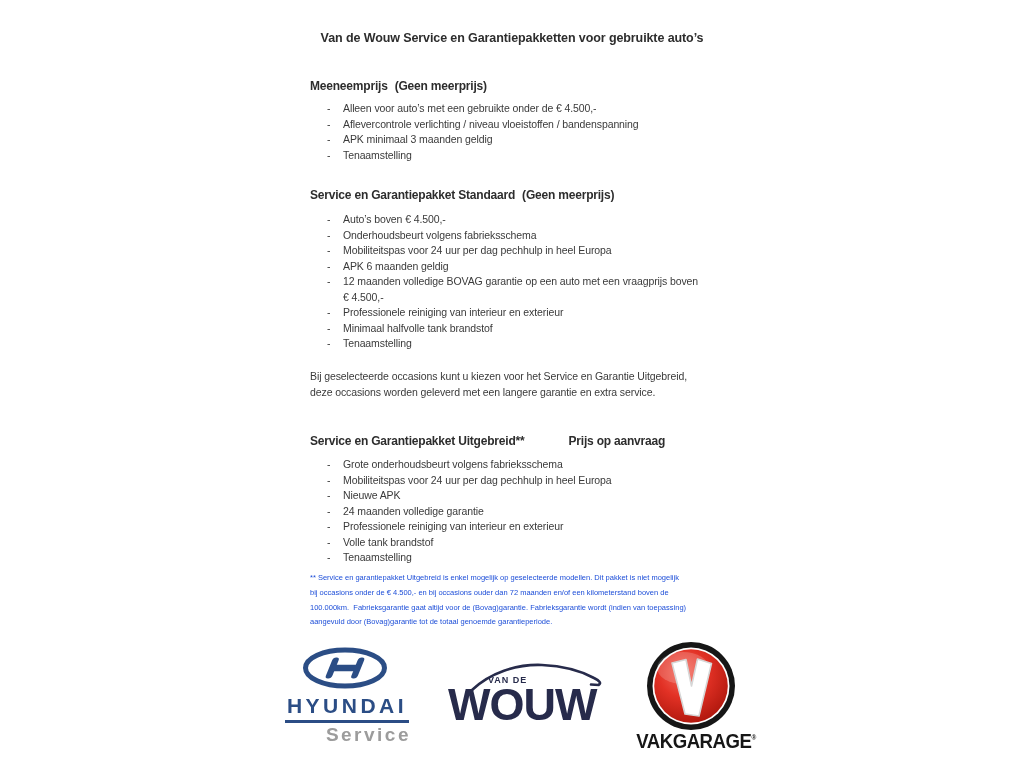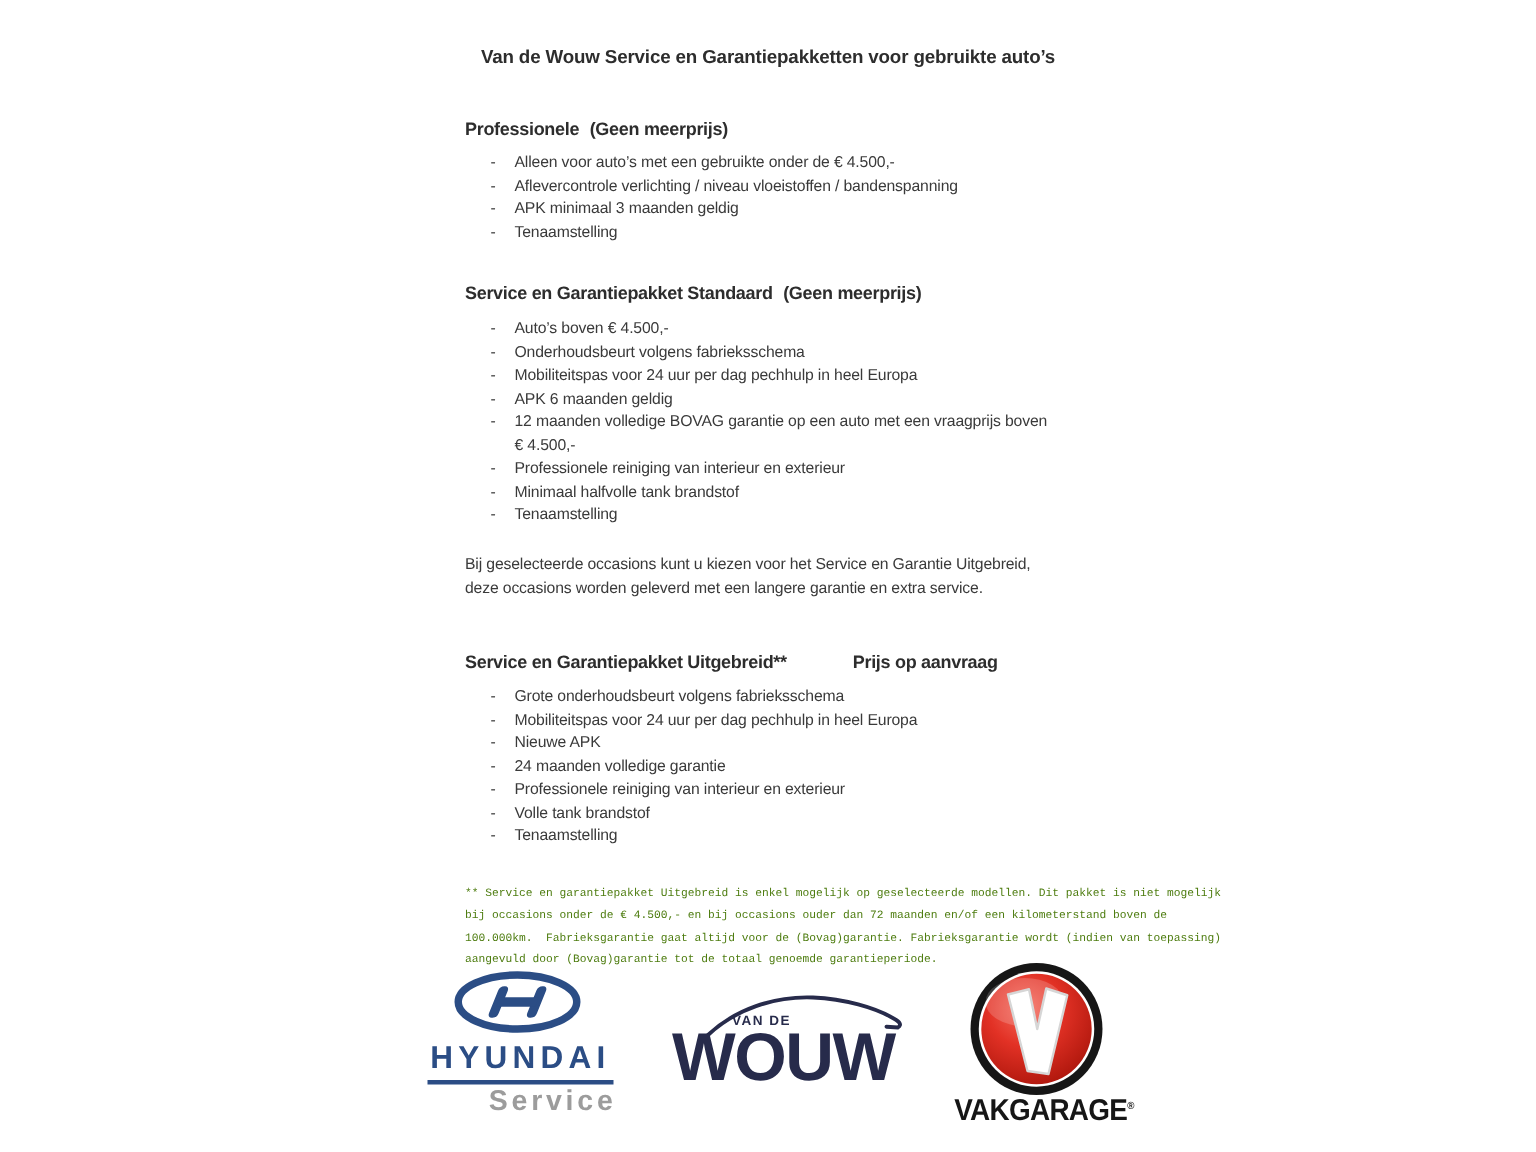--- a/index.html
+++ b/index.html
@@ -27,21 +27,21 @@
   .sec3-list { top:457px; }
   .bullet-row { display:flex; line-height:15.5px; }
   .dash { flex:0 0 16px; width:16px; }
   .bullet-text { white-space:pre-wrap; }
 
   .para {
     position:absolute; left:310px; top:368px; width:440px;
     font-size:10.5px; line-height:16px; color:#3a3a3a; white-space:pre-wrap; letter-spacing:-0.1px;
   }
 
-  .footnote { position:absolute; left:310px; top:589px; color:#4d7c0f;font-family:Liberation Mono, monospace; }
+  .footnote { position:absolute; left:310px; top:571px; color:#1d4ed8; }
   .fline { font-size:7.5px; line-height:14.8px; white-space:pre; }
 
   
   .logos { position:absolute; left:0; top:0; width:1024px; height:768px; pointer-events:none; }
 
   .hyundai { position:absolute; left:283px; top:644px; width:128px; height:110px; }
   .hy-oval { position:absolute; left:17px; top:3px; }
   .hy-brand {
     position:absolute; top:51px; left:0; width:128px; text-align:center;
     font-size:21px; font-weight:bold; letter-spacing:3.5px; color:var(--hyundai-blue); line-height:21px;
@@ -77,21 +77,21 @@
   .st-navy { stroke:var(--wouw-navy); fill:none; }
 </style>
 </head>
 <body>
 
 <div class="page">
 
   <div class="title">Van de Wouw Service en Garantiepakketten voor gebruikte auto’s</div>
 
   <div class="h sec1-h">
-    <span>Professionele</span><span class="sfx">(Geen meerprijs)</span>
+    <span>Meeneemprijs</span><span class="sfx">(Geen meerprijs)</span>
   </div>
   <div class="list sec1-list">
       <div class="bullet-row">
         <span class="dash">-</span>
         <span class="bullet-text">Alleen voor auto’s met een gebruikte onder de € 4.500,-</span>
       </div>
       <div class="bullet-row">
         <span class="dash">-</span>
         <span class="bullet-text">Aflevercontrole verlichting / niveau vloeistoffen / bandenspanning</span>
       </div>

